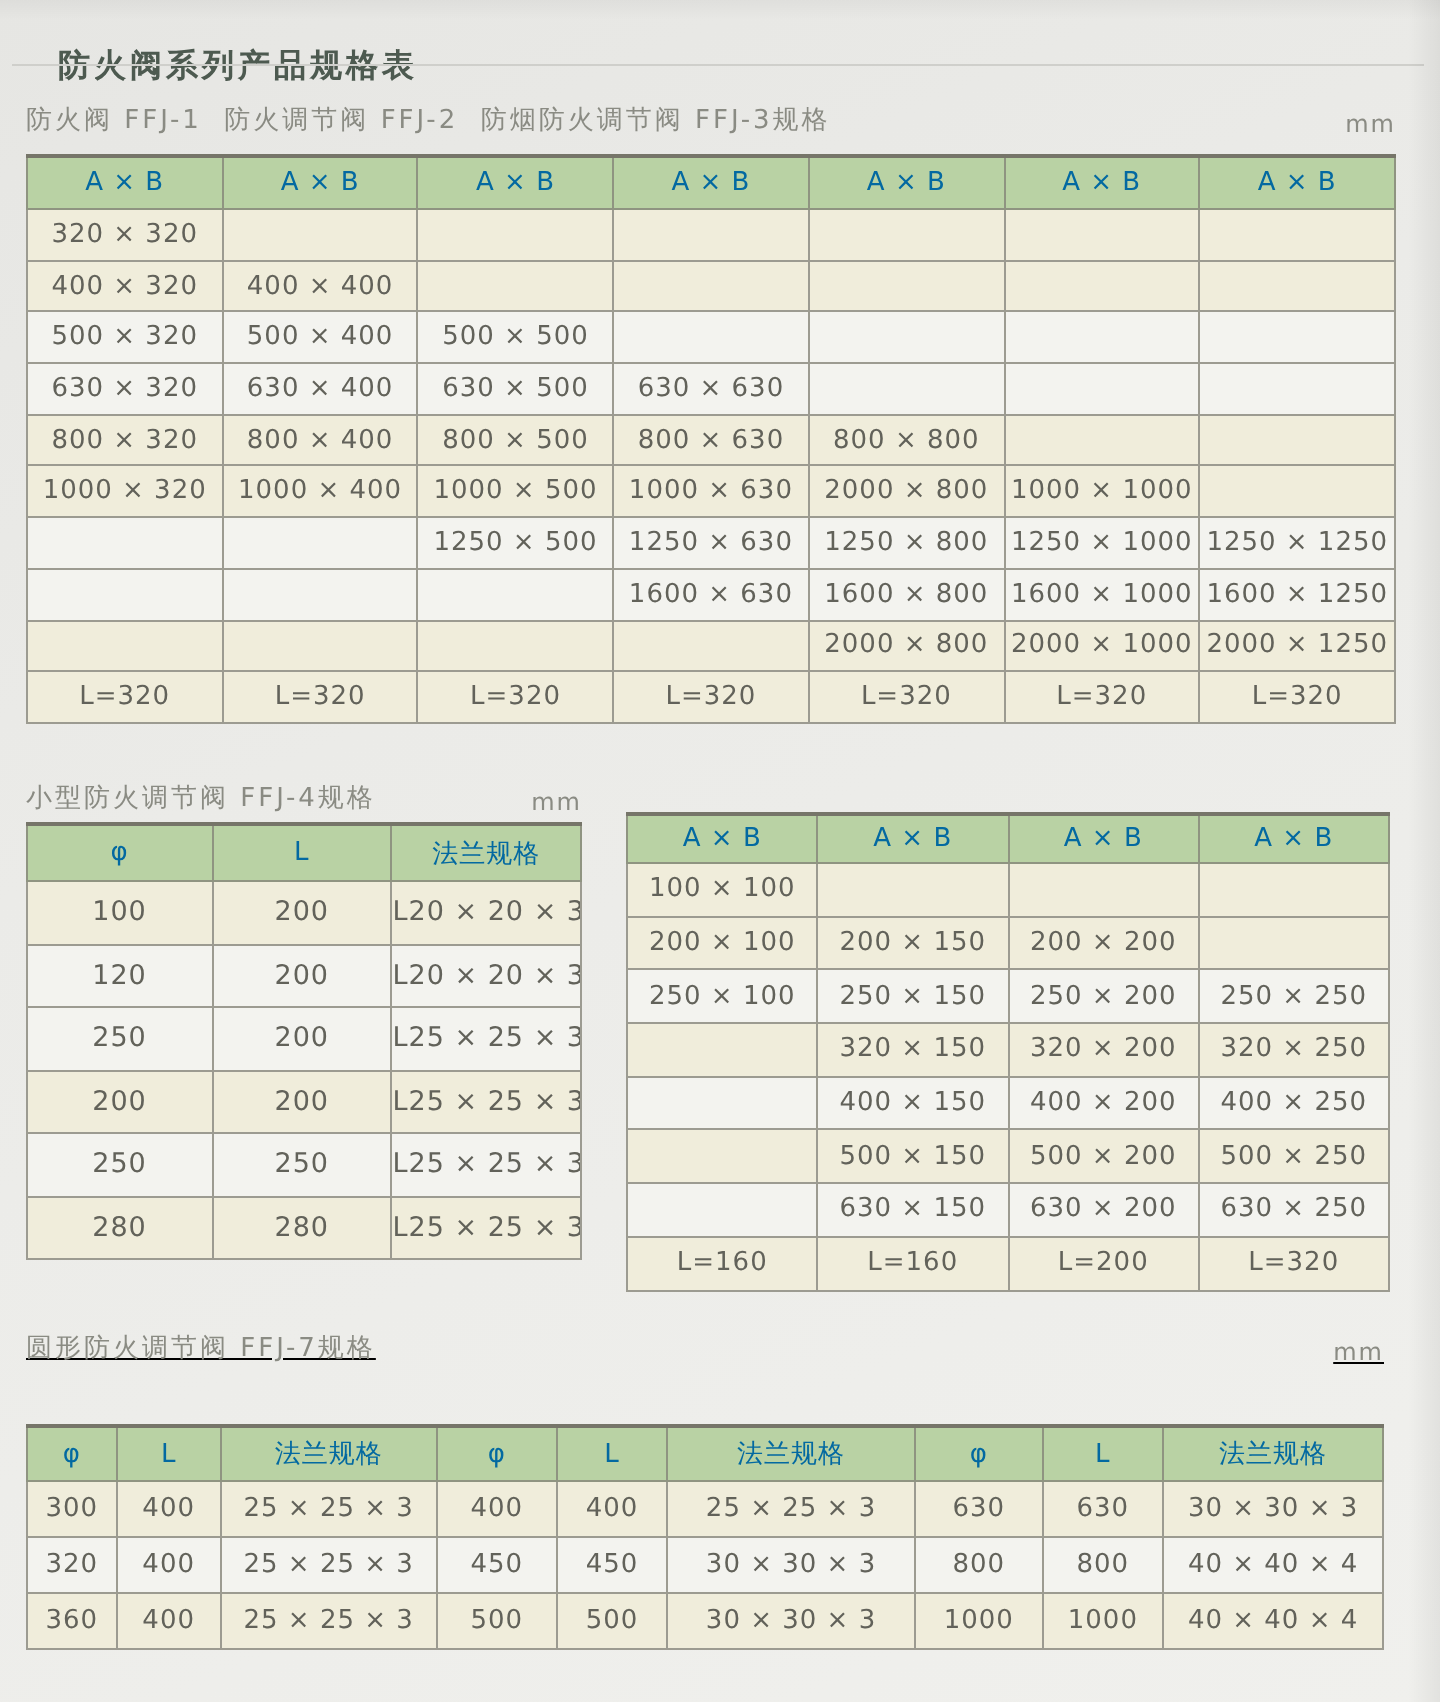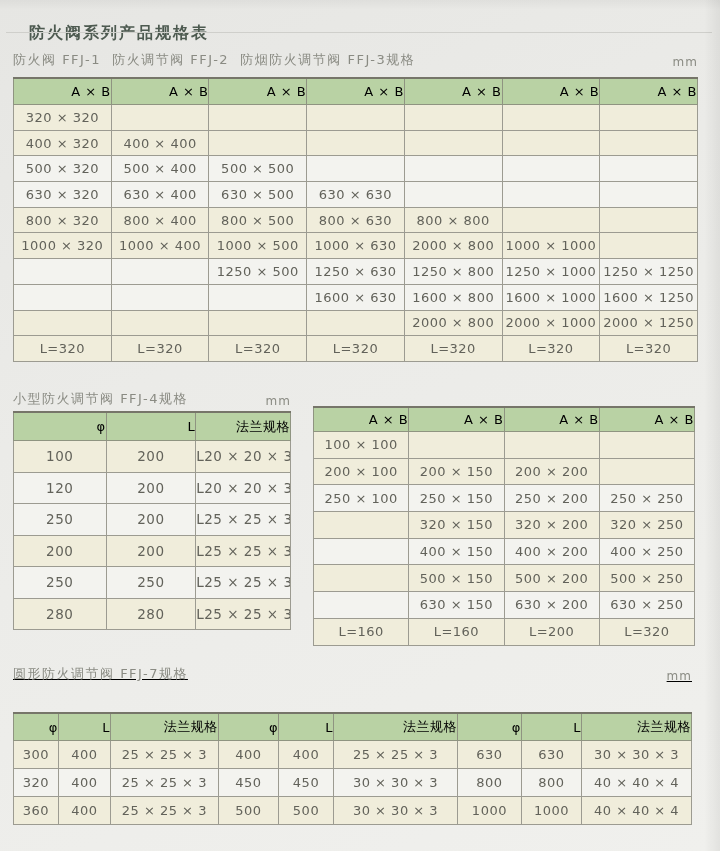--- a/index.html
+++ b/index.html
@@ -38,23 +38,22 @@
     background:#f3f3ef;
     border:1px solid #8c8b81;border-top:2px solid #767569;
   }
   th,td{
     border:1px solid #9c9b91;
     text-align:center;vertical-align:middle;
     font-size:13px;color:#62625a;letter-spacing:0.5px;
     padding:0;overflow:hidden;white-space:nowrap;
   }
   th{
-    background:#b9d2a4;color:#000000;font-weight:normal;font-size:13px;
+    background:#b9d2a4;color:#0369a1;font-weight:normal;font-size:13px;
     border-color:#8f9481;
-    text-align:right;
   }
   tr.tone-cream td{background:#f0eddb;}
   tr.tone-plain td{background:#f3f3ef;}
 
   .t1 th{height:25px;}   .t1 td{height:24.7px;}
   .t2a th{height:27px;}  .t2a td{height:30.5px;font-size:13.5px;}
   .t2b th{height:23px;}  .t2b td{height:25.7px;margin-top:19px;}
   .t3 th{height:26px;}   .t3 td{height:27px;margin-left:24px;}
 
   

